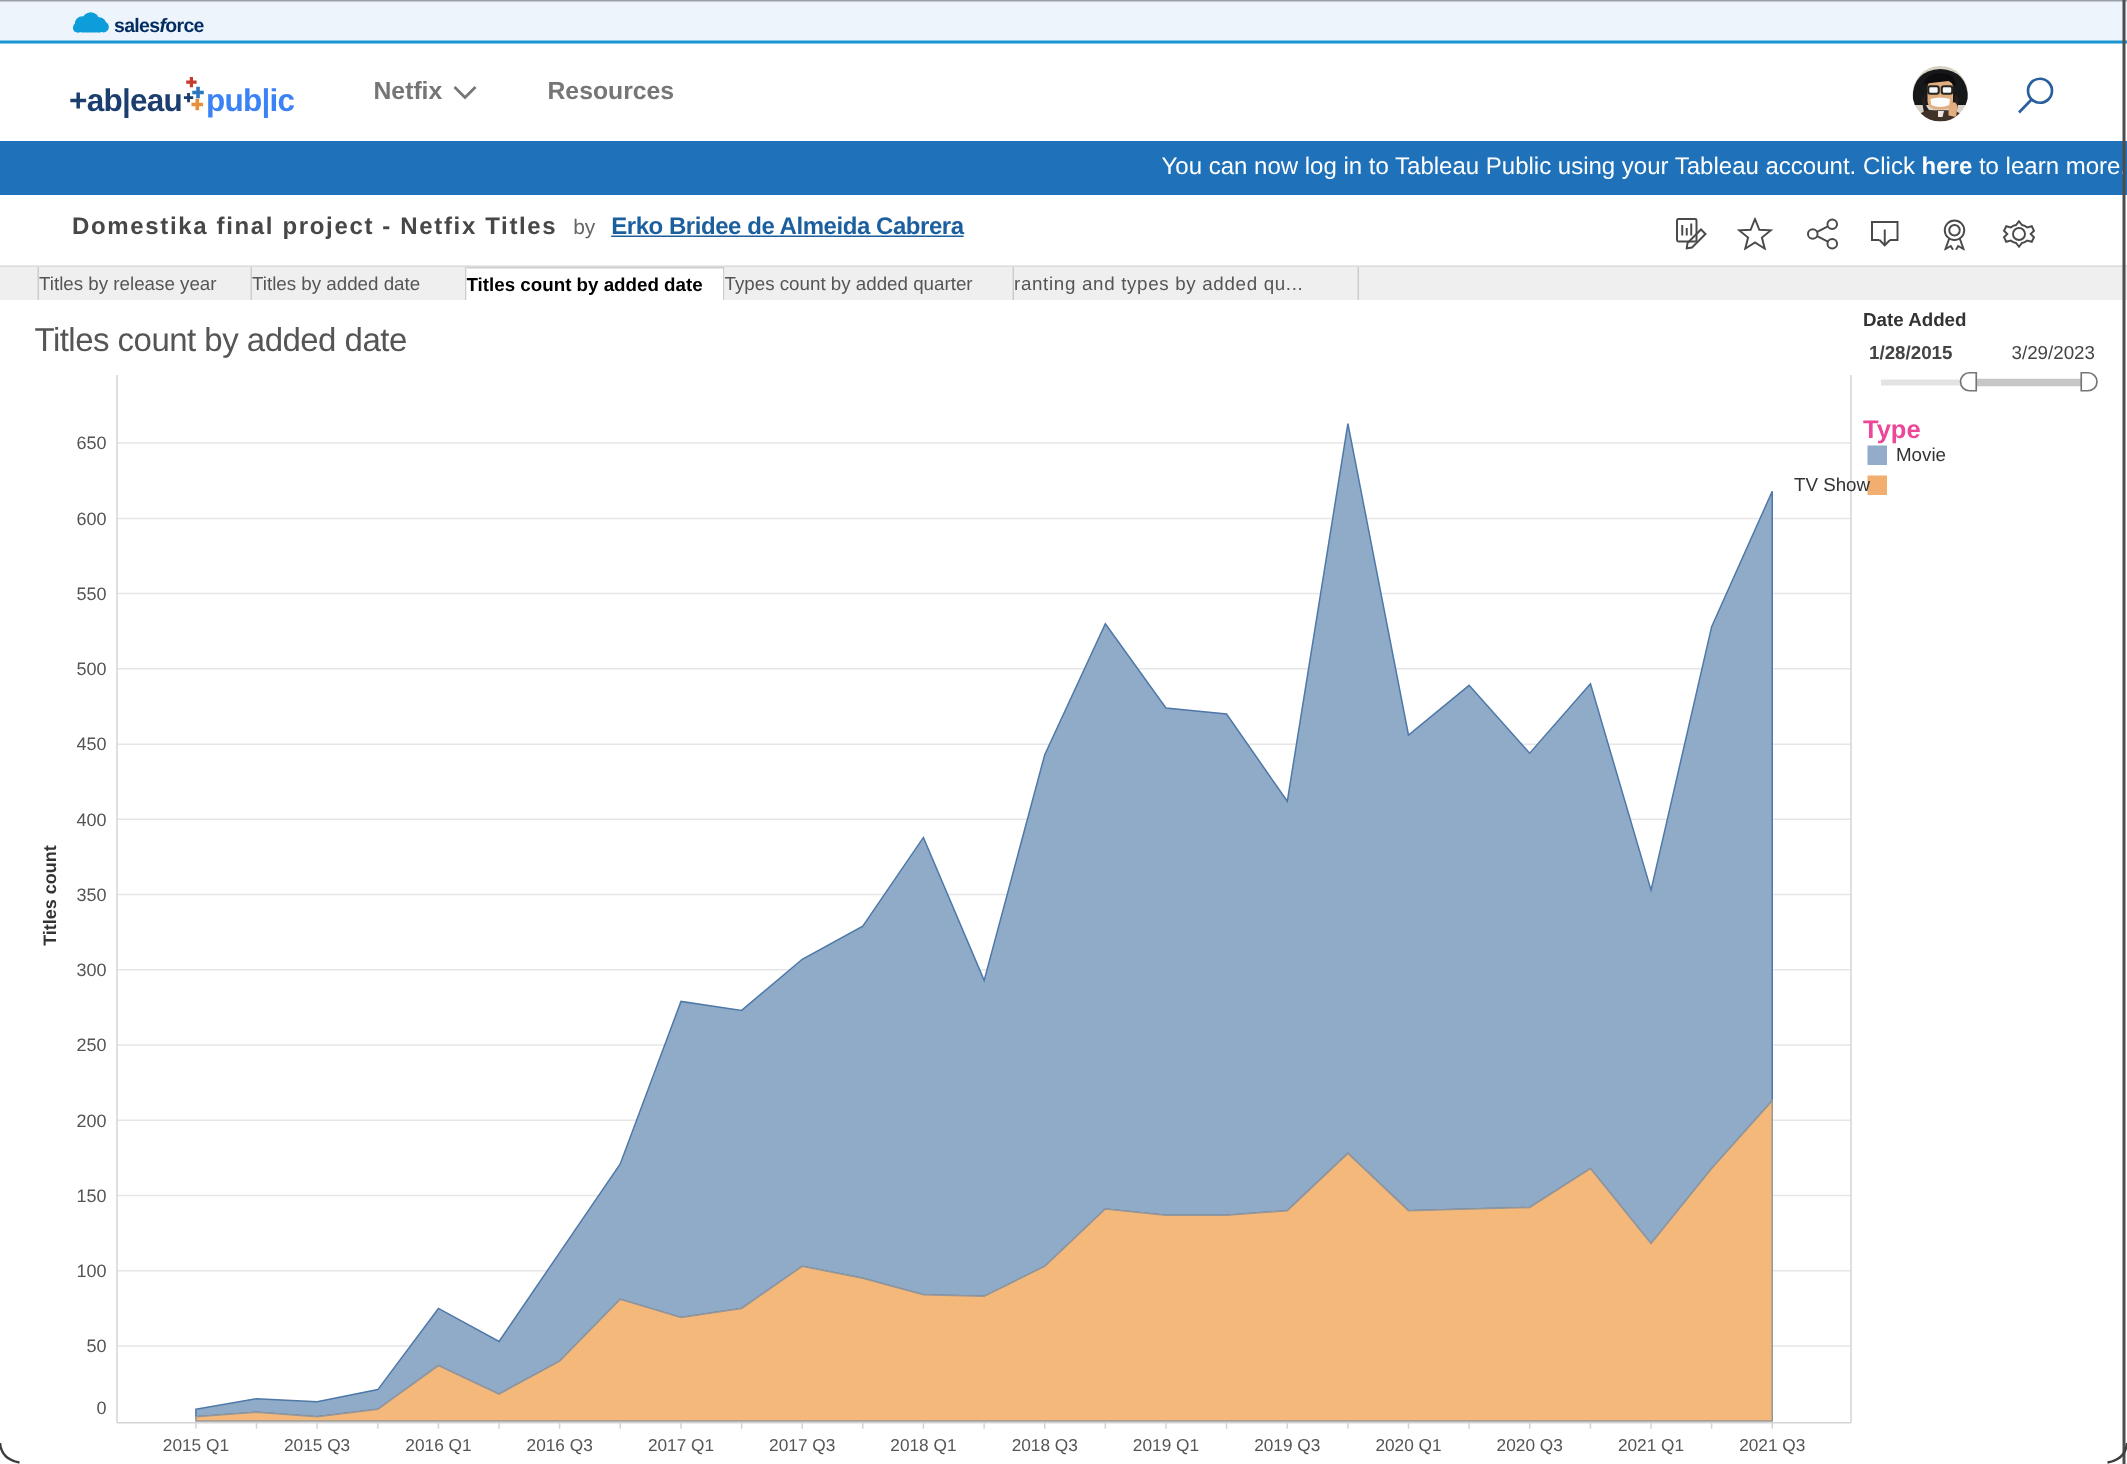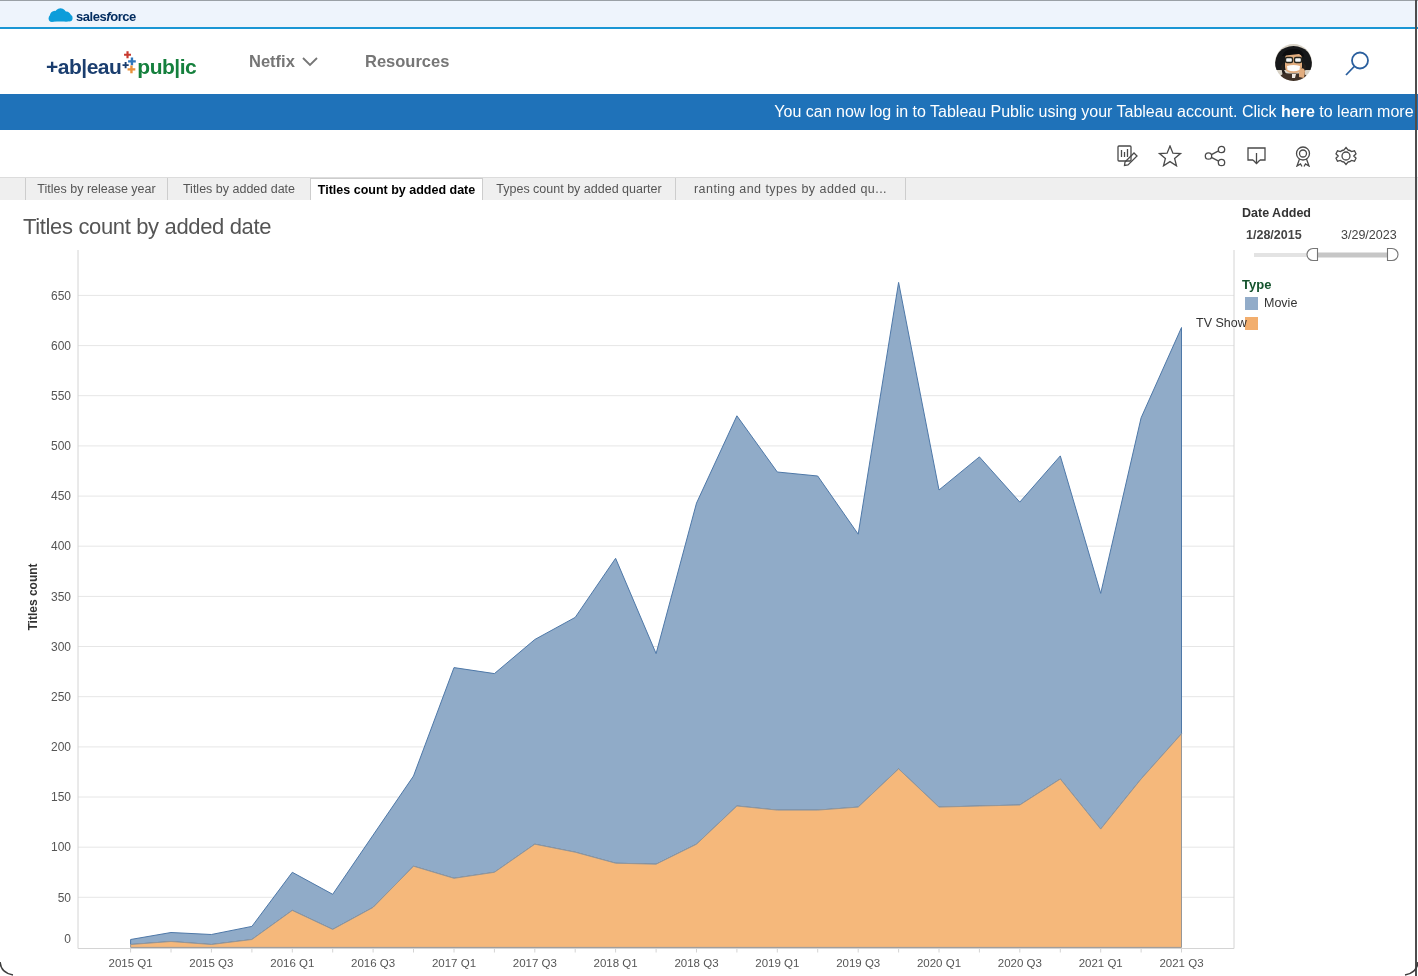--- a/index.html
+++ b/index.html
@@ -6,44 +6,44 @@
 html,body { width:1418px; height:976px; overflow:hidden; background:#fff;
   font-family:"Liberation Sans", sans-serif; position:relative; }
 .abs { position:absolute; }
 
 #sfbar { left:0; top:0; width:1418px; height:29px; background:#eef4fc;
   border-top:1px solid #9aa0a6; border-bottom:2px solid #1a96d4; }
 #sfword { left:76px; top:8px; font-size:13px; font-weight:bold; color:#032d60; letter-spacing:-0.45px; }
 
 #header { left:0; top:31px; width:1418px; height:63px; background:#fff;padding-left:17px; }
 #logo { left:46px; top:19px; font-size:21px; font-weight:600; color:#1b3e6f; letter-spacing:-0.5px; }
-#logo .pub { color:#15803d; }
+#logo .pub { color:#3b82f6; }
 .navitem { top:21px; font-size:16.5px; font-weight:bold; color:#767676; }
 
 #banner { left:0; top:94px; width:1418px; height:36px; background:#1f72b9; color:#fff;
   font-size:16px; text-align:right; line-height:36px; }
 
 #titlerow { left:0; top:130px; width:1418px; height:47px; background:#fff; }
 #vtitle { left:48px; top:13px; font-size:16px; font-weight:bold; color:#474747; letter-spacing:1.1px;}
 #vtitle .by { font-weight:normal; font-size:14px; color:#666; margin:0 5px; letter-spacing:0; }
 #vtitle a { color:#1c5f9e; text-decoration:underline; letter-spacing:-0.3px; }
 
 #tabs { left:0; top:177px; width:1418px; height:23px; background:#efefef;
   border-top:1px solid #dcdcdc; font-size:12.5px; color:#555; }
-.tab { position:absolute; top:0; height:23px; line-height:22px; text-align:center;
+.tab { position:absolute; top:0; height:23px; line-height:22px; text-align:left;
   border-right:1px solid #cdcdcd; background:#efefef; white-space:nowrap; overflow:hidden; }
 .tab.first { border-left:1px solid #cdcdcd; }
 .tab.active { background:#fff; color:#000; font-weight:bold; border-top:1px solid #cdcdcd; }
 
 #viz { left:0; top:200px; width:1418px; height:776px; background:#fff; }
 #charttitle { left:23px; top:14px; font-size:22px; color:#555; letter-spacing:-0.35px; }
 #dateadded { left:1242px; top:6px; font-size:12.5px; font-weight:bold; color:#333; }
 #d1 { left:1246px; top:28px; font-size:12.5px; color:#444;font-weight:bold; }
 #d2 { left:1341px; top:28px; font-size:12.5px; color:#444; }
-#typelbl { left:1242px; top:77px; font-size:13px; font-weight:bold; color:#14532d; }
+#typelbl { left:1242px; top:77px; font-size:17px; font-weight:bold; color:#ec4899; }
 .sq { width:13px; height:13px; }
 #sq1 { left:1245px; top:97px; background:#92acc9; }
 #sq2 { left:1245px; top:117px; background:#f2ae6e; }
 #lg1 { left:1264px; top:96px; font-size:12.5px; color:#333; }
 #lg2 { left:1196px; top:116px; font-size:12.5px; color:#333; }
 
 #redge { left:1415px; top:0; width:2px; height:976px; background:#4d4d4d; }
 </style>
 </head>
 <body>
@@ -93,20 +93,21 @@
       <path d="M17,30 L21,30 L20,34 L17,34 Z" fill="#f0e8e0"></path>
     </g>
   </svg>
   <svg class="abs" style="left:1343px; top:19px;" width="28" height="28" viewBox="0 0 28 28">
     <circle cx="17" cy="10.5" r="8" fill="none" stroke="#2a5f9e" stroke-width="1.8"></circle>
     <line x1="11.2" y1="16.5" x2="3" y2="25" stroke="#2a5f9e" stroke-width="1.8"></line>
   </svg>
 </div>
 <div class="abs" id="banner">You can now log in to Tableau Public using your Tableau account. Click <b>here</b> to learn more.</div>
 <div class="abs" id="titlerow">
+  <div class="abs" id="vtitle">Domestika final project - Netfix Titles <span class="by">by</span> <a href="#">Erko Bridee de Almeida Cabrera</a></div>
   <svg class="abs" style="left:1117px; top:15px;" width="246" height="22" viewBox="0 0 246 22">
     <g fill="none" stroke="#4a4a4a" stroke-width="1.3">
 
       <rect x="1" y="1" width="13" height="15" rx="1"></rect>
       <line x1="4.5" y1="5" x2="4.5" y2="12"></line>
         <line x1="7.5" y1="7" x2="7.5" y2="12"></line>
         <line x1="10.5" y1="4" x2="10.5" y2="12"></line>
       <path d="M8,17 L17,8 L20,11 L11,20 L7.5,20.5 Z"></path>
 
       <path d="M53,1 L55.9,8.2 L63.5,8.6 L57.6,13.4 L59.5,20.8 L53,16.6 L46.5,20.8 L48.4,13.4 L42.5,8.6 L50.1,8.2 Z"></path>

